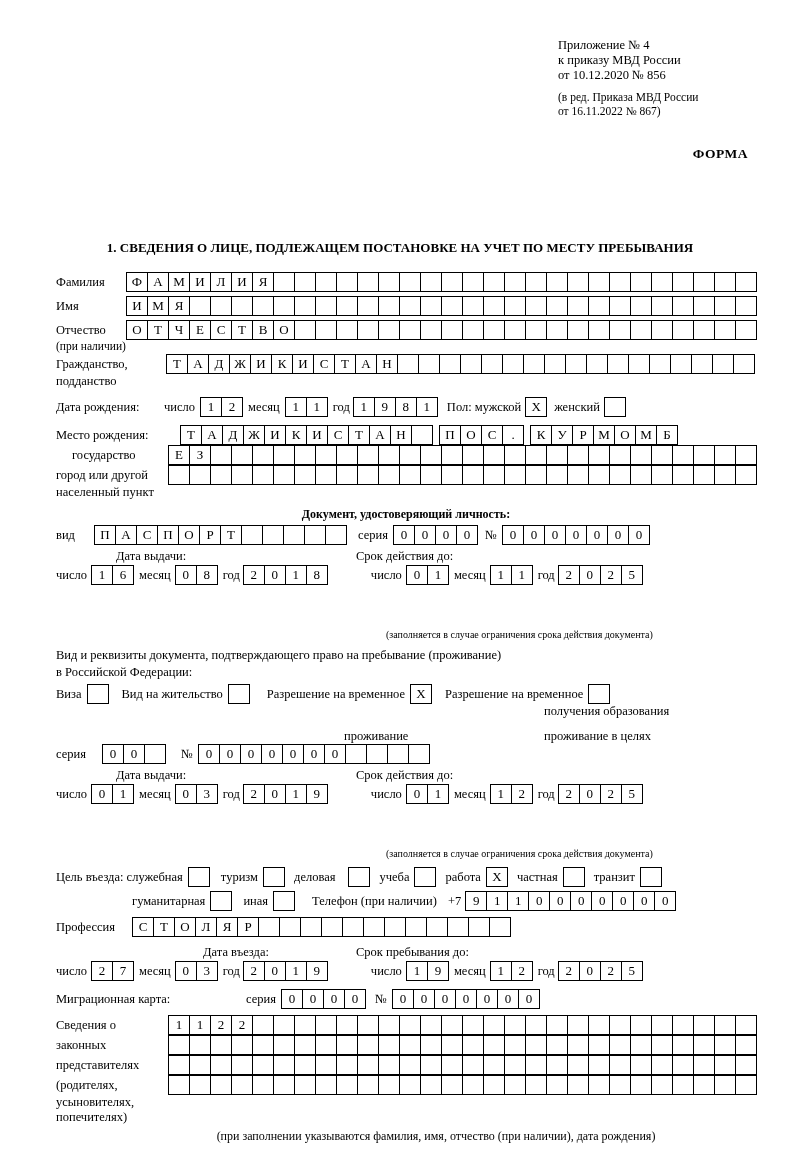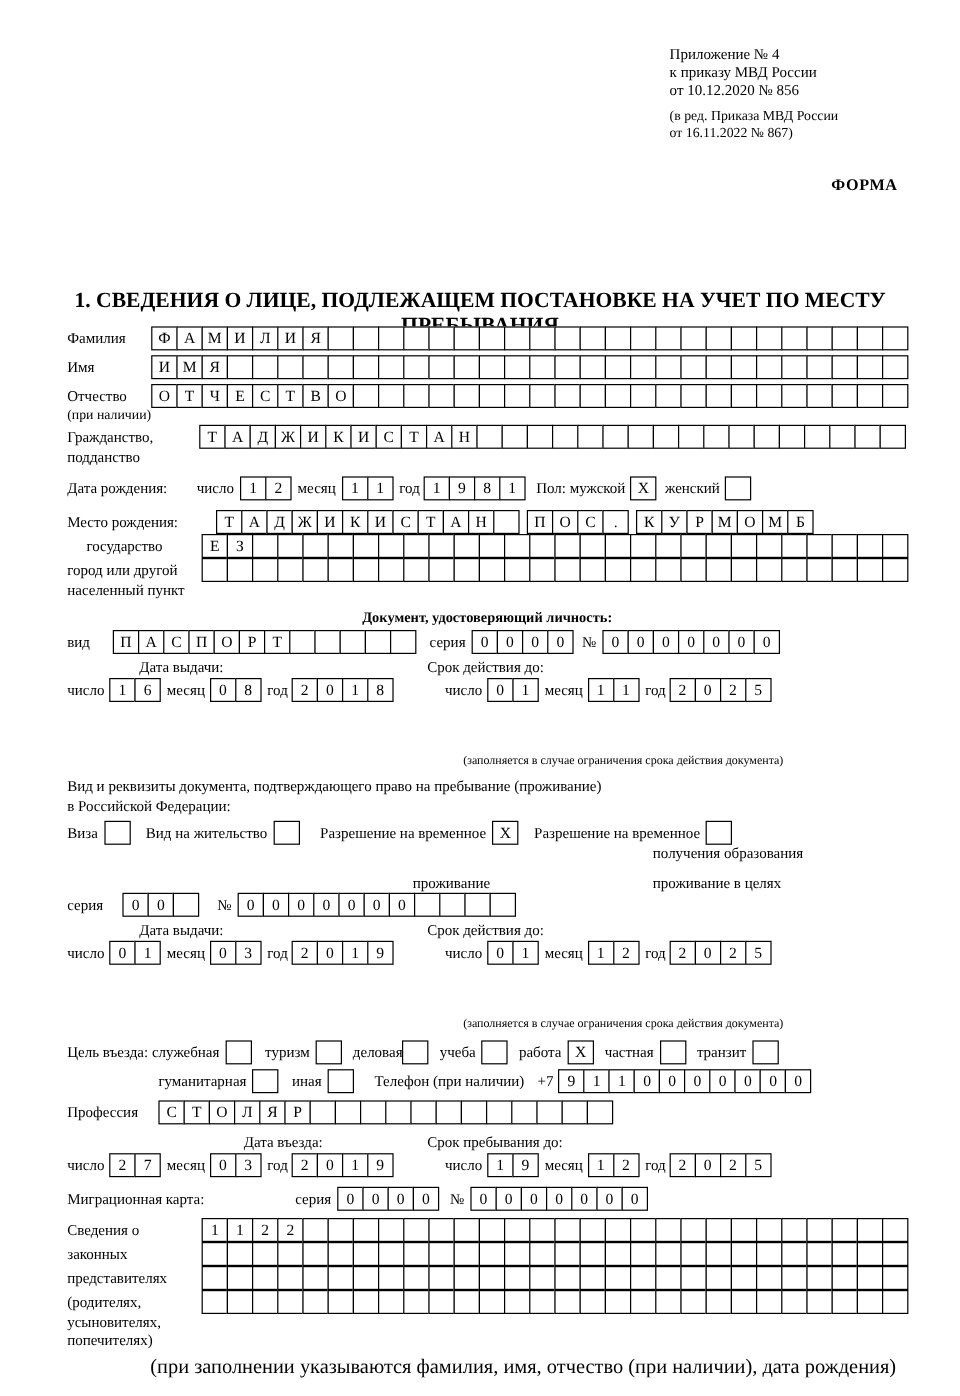--- a/index.html
+++ b/index.html
@@ -48,21 +48,21 @@
     width: 62px;
     border-bottom: 1px solid #000;
     margin-left: 6px;
     vertical-align: 2px;
   }
 
   .section1 {
     position: absolute;
     top: 240px; left: 0; right: 0;
     text-align: center;
-    font-size: 18px;
+    font-size: 13px;
     font-weight: bold;
   }
 
   .body { position: absolute; top: 272px; left: 56px; width: 700px; font-size: 12.5px; }
 
   .row { display: flex; align-items: center; margin-bottom: 2px; }
   .lbl { white-space: nowrap; }
 
   .cells { display: flex; }
   .cell {
@@ -74,21 +74,21 @@
     line-height: 18px;
     font-family: "Liberation Serif", serif;
     background: #fff;
   }
 
   .small { font-size: 11.5px; }
   .note { font-size: 10px; margin-top: 44px; }
 
   .doc-title { text-align:center; font-weight:bold; font-size:12px; margin: 7px 0 3px 0; }
 
-  .footnote { font-size: 17px; text-align:center; }
+  .footnote { font-size: 12px; text-align:center; }
 </style>
 </head>
 <body>
 
 <div class="page">
 
   <div class="hdr-block">
     <div>Приложение № 4</div>
     <div>к приказу МВД России</div>
     <div>от 10.12.2020 № 856</div>
@@ -580,21 +580,21 @@
 
     <div class="row" style="margin-bottom:4px;">
       <span class="lbl" style="margin-right:5px;">Цель въезда: служебная</span>
       <span class="cells">
           <span class="cell"></span>
         </span>
       <span class="lbl" style="margin:0 5px 0 12px;">туризм</span>
       <span class="cells">
           <span class="cell"></span>
         </span>
-      <span class="lbl" style="margin:0 0 0 10px;text-align:center;">деловая</span>
+      <span class="lbl" style="margin:0 13px 0 10px;text-align:center;">деловая</span>
       <span class="cells">
           <span class="cell"></span>
         </span>
       <span class="lbl" style="margin:0 5px 0 10px;">учеба</span>
       <span class="cells">
           <span class="cell"></span>
         </span>
       <span class="lbl" style="margin:0 5px 0 10px;">работа</span>
       <span class="cells">
           <span class="cell">X</span>

